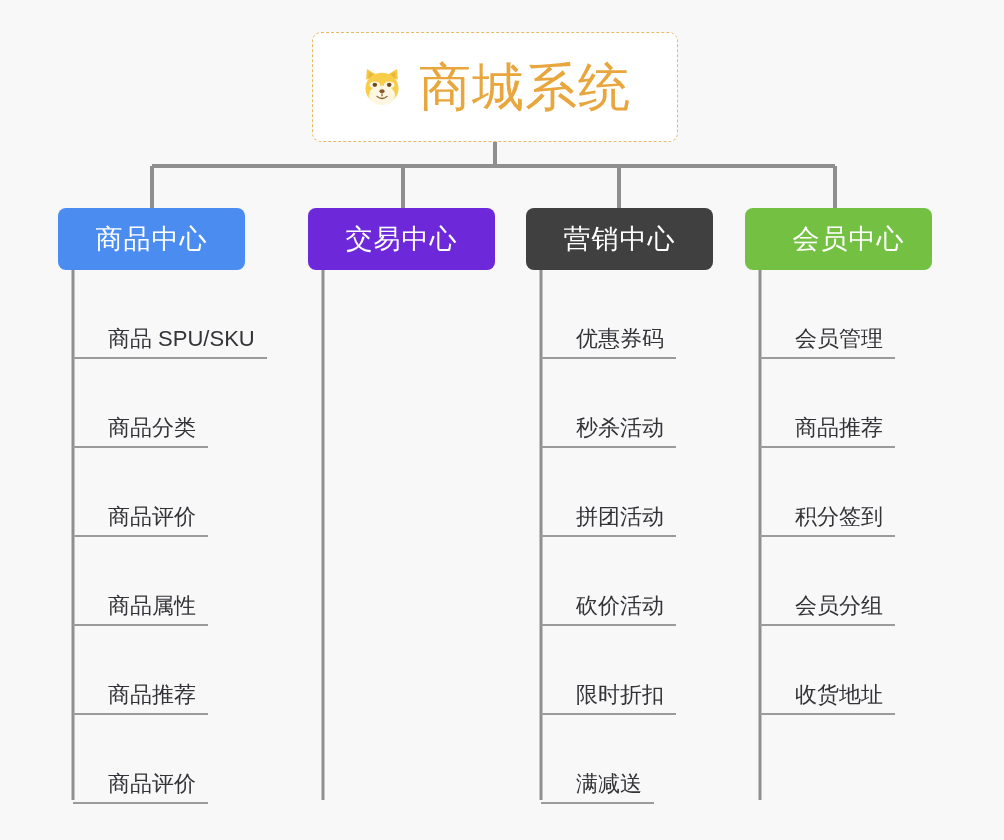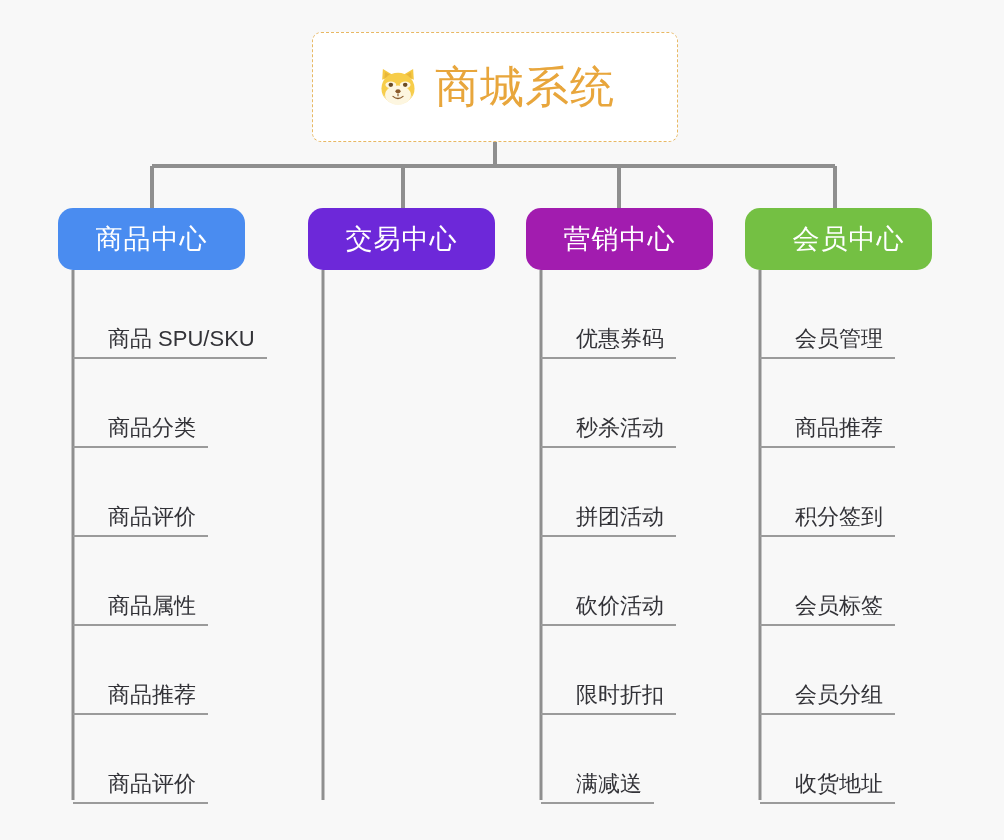--- a/index.html
+++ b/index.html
@@ -37,21 +37,21 @@
     justify-content: center;
     gap: 14px;
   }
   .root-icon {
     width: 46px;
     height: 46px;
     flex: 0 0 auto;
     display: block;
   }
   .root-title {
-    font-size: 44px;
+    font-size: 52px;
     line-height: 1;
     color: #e8a63c;
     letter-spacing: 1px;
     white-space: nowrap;
     text-align: right;
   }
 
   
   .connectors {
     position: absolute;
@@ -70,32 +70,32 @@
   }
   .col-0 { left: 58px; }
   .col-1 { left: 308px; }
   .col-2 { left: 526px; }
   .col-3 { left: 745px; }
 
   .cat-header {
     width: 187px;
     height: 62px;
     box-sizing: border-box;
-    border-radius: 15px;
+    border-radius: 8px;
     display: flex;
     align-items: center;
     justify-content: center;
     color: #ffffff;
     font-size: 27px;
     letter-spacing: 1px;
     white-space: nowrap;
   }
   .cat-header.c-blue   { background: #4a8cf0; }
   .cat-header.c-red    { background: #6d28d9; }
-  .cat-header.c-orange { background: #a21caf; }
+  .cat-header.c-orange { background: #404040; }
   .cat-header.c-green  { background: #74c043; padding-left: 20px; }
 
   .leaf-list {
     position: relative;
     margin: 8px;
     padding: 0;
     list-style: none;
     margin-left: 15px;
     margin-top: 0;
   }
@@ -226,23 +226,20 @@
       <li class="leaf-item">
           <span class="leaf-label">会员管理</span>
         </li>
       <li class="leaf-item">
           <span class="leaf-label">商品推荐</span>
         </li>
       <li class="leaf-item">
           <span class="leaf-label">积分签到</span>
         </li>
       <li class="leaf-item">
-          <span class="leaf-label">会员标签</span>
-        </li>
-      <li class="leaf-item">
           <span class="leaf-label">会员分组</span>
         </li>
       <li class="leaf-item">
           <span class="leaf-label">收货地址</span>
         </li>
     </ul>
   </div>
 
 </div>
 

